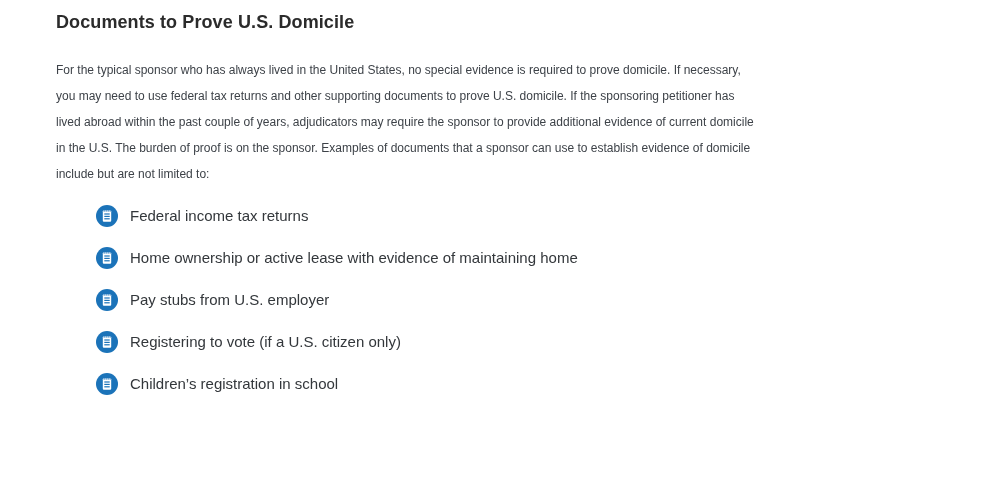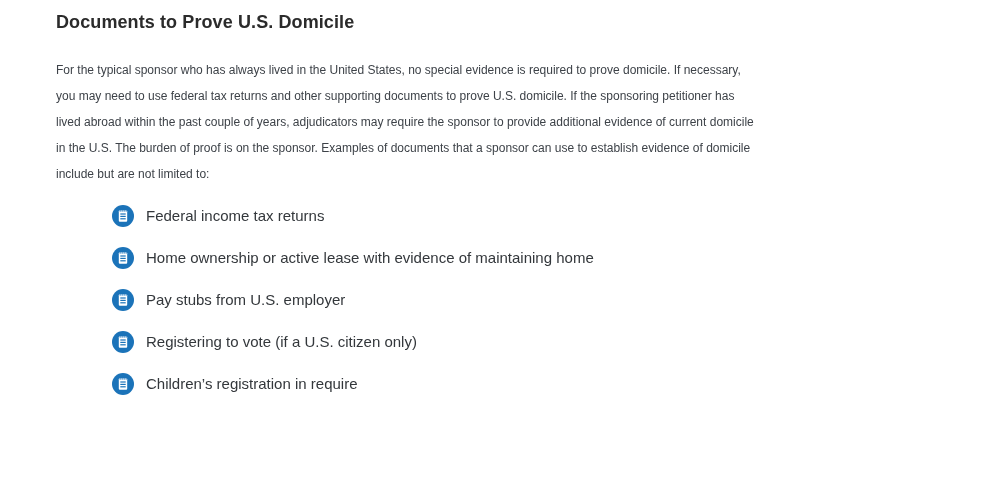--- a/index.html
+++ b/index.html
@@ -29,21 +29,21 @@
   }
   .body-text {
     font-size: 12px;
     line-height: 26px;
     color: #3d4248;
     margin: 0 0 18px 0;
     width: 700px;
   }
   .doc-list {
     list-style: none;
-    margin: 16px;
+    margin: 0;
     padding: 0 0 0 40px;
   }
   .doc-item {
     display: flex;
     align-items: center;
     height: 22px;
     margin-bottom: 20px;
   }
   .doc-item .icon {
     width: 22px;
@@ -147,18 +147,18 @@
             <rect x="6.8" y="5.2" width="8.4" height="11.6" rx="1" fill="#ffffff"></rect>
             <rect x="7.6" y="5.2" width="1.1" height="1.4" fill="#1b73b9"></rect>
             <rect x="9.6" y="5.2" width="1.1" height="1.4" fill="#1b73b9"></rect>
             <rect x="11.6" y="5.2" width="1.1" height="1.4" fill="#1b73b9"></rect>
             <rect x="13.6" y="5.2" width="1.1" height="1.4" fill="#1b73b9"></rect>
             <rect x="8.3" y="8.4" width="5.4" height="1.2" fill="#1b73b9"></rect>
             <rect x="8.3" y="10.8" width="5.4" height="1.2" fill="#1b73b9"></rect>
             <rect x="8.3" y="13.2" width="5.4" height="1.2" fill="#1b73b9"></rect>
           </svg>
         </span>
-        <span class="label">Children’s registration in require</span>
+        <span class="label">Children’s registration in school</span>
       </li>
 
     </ul>
   </div>
 </div>
 
 </body></html>

